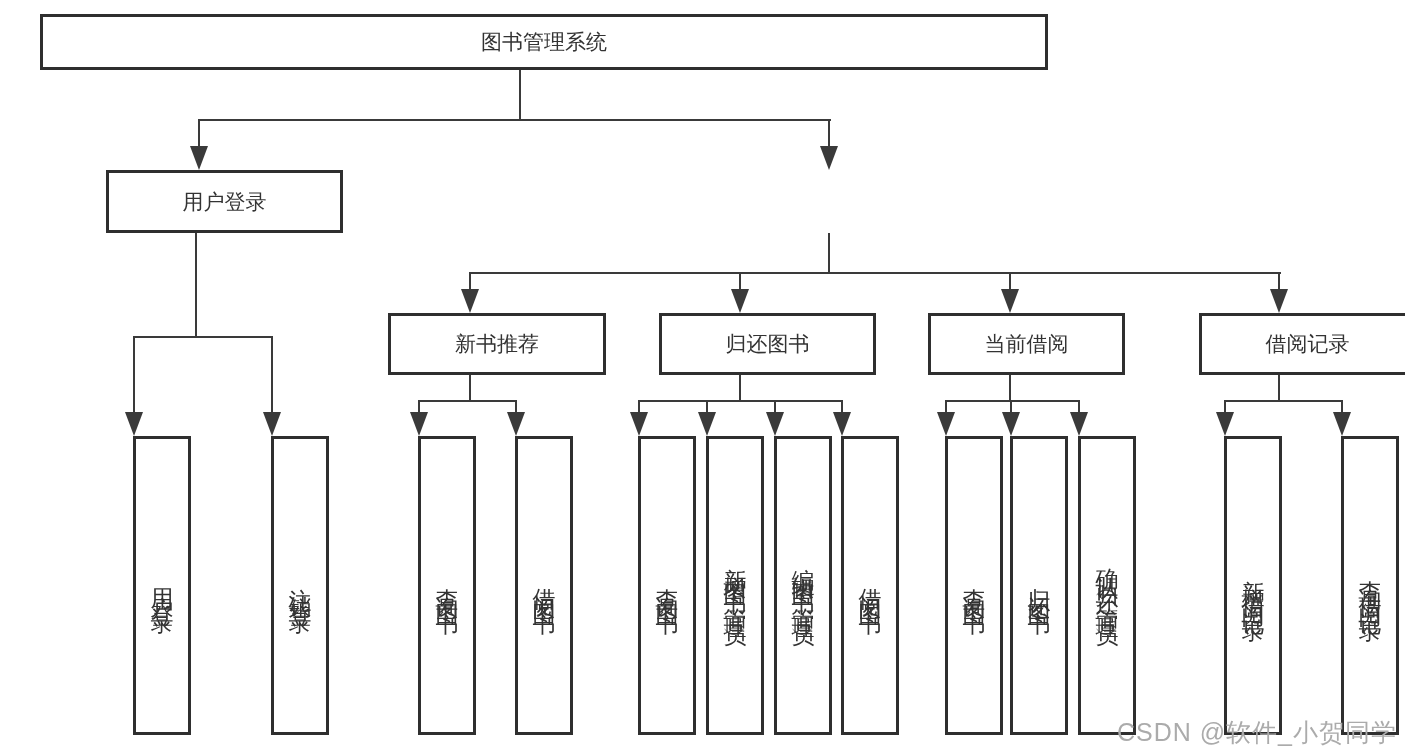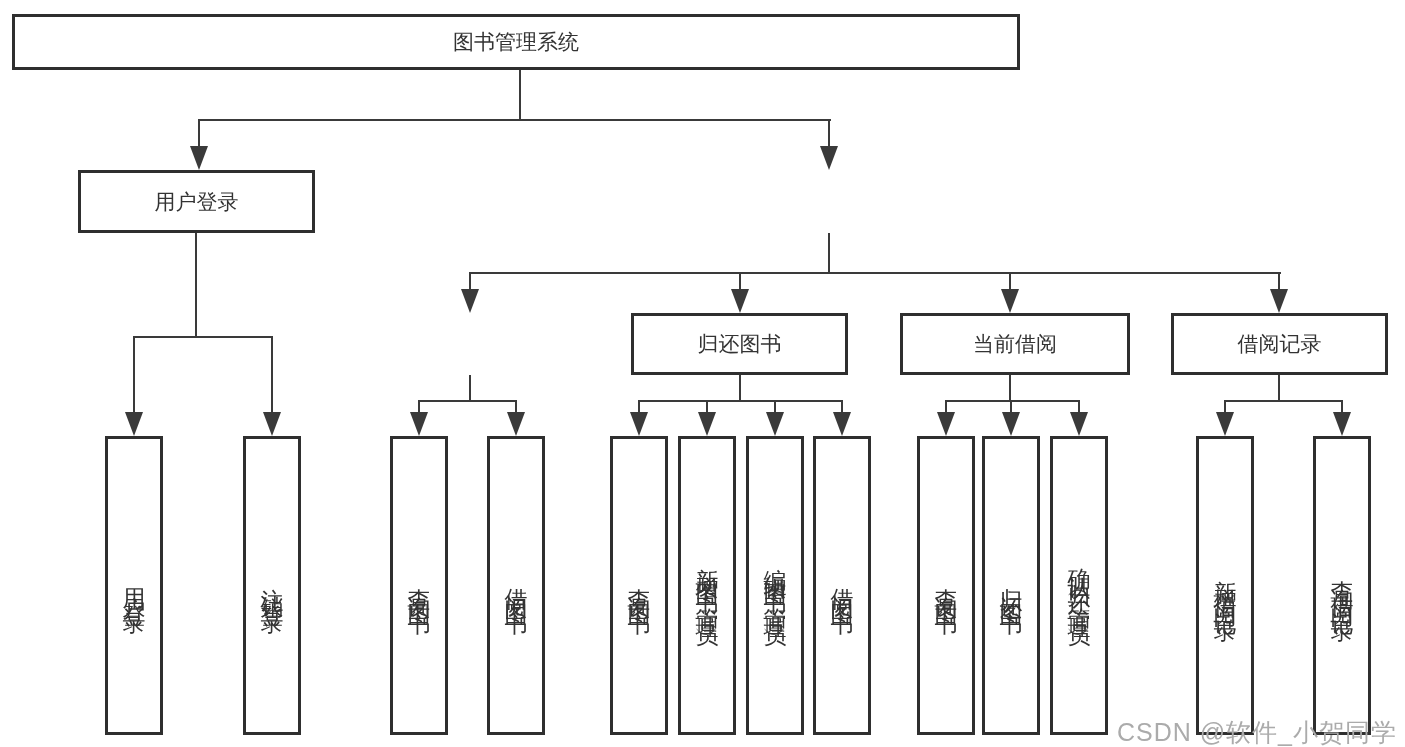--- a/index.html
+++ b/index.html
@@ -20,20 +20,21 @@
     box-sizing: border-box;
     border: 3px solid var(--box_border, #2f2f2f);
     background: #ffffff;
     display: flex;
     align-items: center;
     justify-content: center;
     font-size: 21px;
     color: var(--box_text, #333333);
     text-align: center;
     white-space: nowrap;
+    margin-left: 28px;
   }
   .vbox {
     writing-mode: vertical-rl;
     text-orientation: mixed;
     font-size: 23px;
     letter-spacing: 8px;
     line-height: 1;
     white-space: normal;
   }
   .hline, .vline {
@@ -87,22 +88,23 @@
   <div class="hline" style="left:469px; top:272px; width:812px;"></div>
   <div class="vline" style="left:469px; top:272px; height:19px;"></div>
   <div class="arrow" style="left:461px; top:289px;"></div>
   <div class="vline" style="left:739px; top:272px; height:19px;"></div>
   <div class="arrow" style="left:731px; top:289px;"></div>
   <div class="vline" style="left:1009px; top:272px; height:19px;"></div>
   <div class="arrow" style="left:1001px; top:289px;"></div>
   <div class="vline" style="left:1278px; top:272px; height:19px;"></div>
   <div class="arrow" style="left:1270px; top:289px;"></div>
 
+  <div class="box" style="left:360px; top:313px; width:218px; height:62px;">新书推荐</div>
   <div class="box" style="left:631px; top:313px; width:217px; height:62px;">归还图书</div>
-  <div class="box" style="left:900px; top:313px; width:230px; height:62px;">当前借阅</div>
+  <div class="box" style="left:900px; top:313px; width:197px; height:62px;">当前借阅</div>
   <div class="box" style="left:1171px; top:313px; width:217px; height:62px;">借阅记录</div>
 
   <div class="vline" style="left:469px; top:375px; height:25px;"></div>
   <div class="hline" style="left:418px; top:400px; width:99px;"></div>
   <div class="vline" style="left:418px; top:400px; height:14px;"></div>
   <div class="arrow" style="left:410px; top:412px;"></div>
   <div class="vline" style="left:515px; top:400px; height:14px;"></div>
   <div class="arrow" style="left:507px; top:412px;"></div>
 
   <div class="vline" style="left:739px; top:375px; height:25px;"></div>

